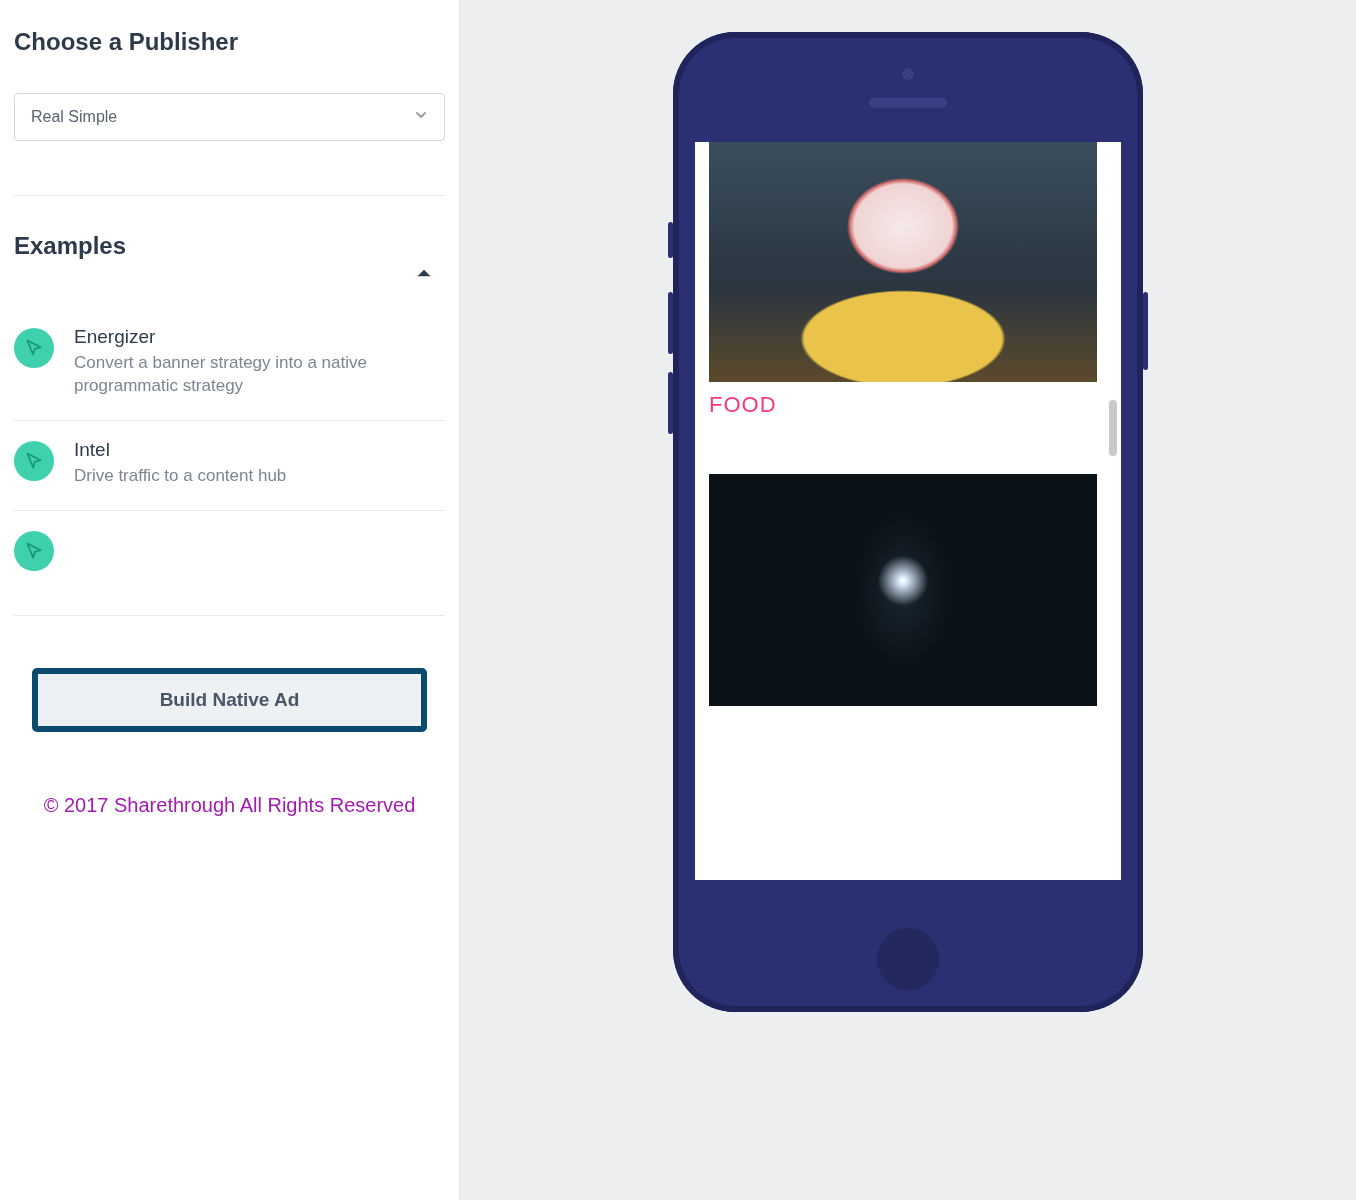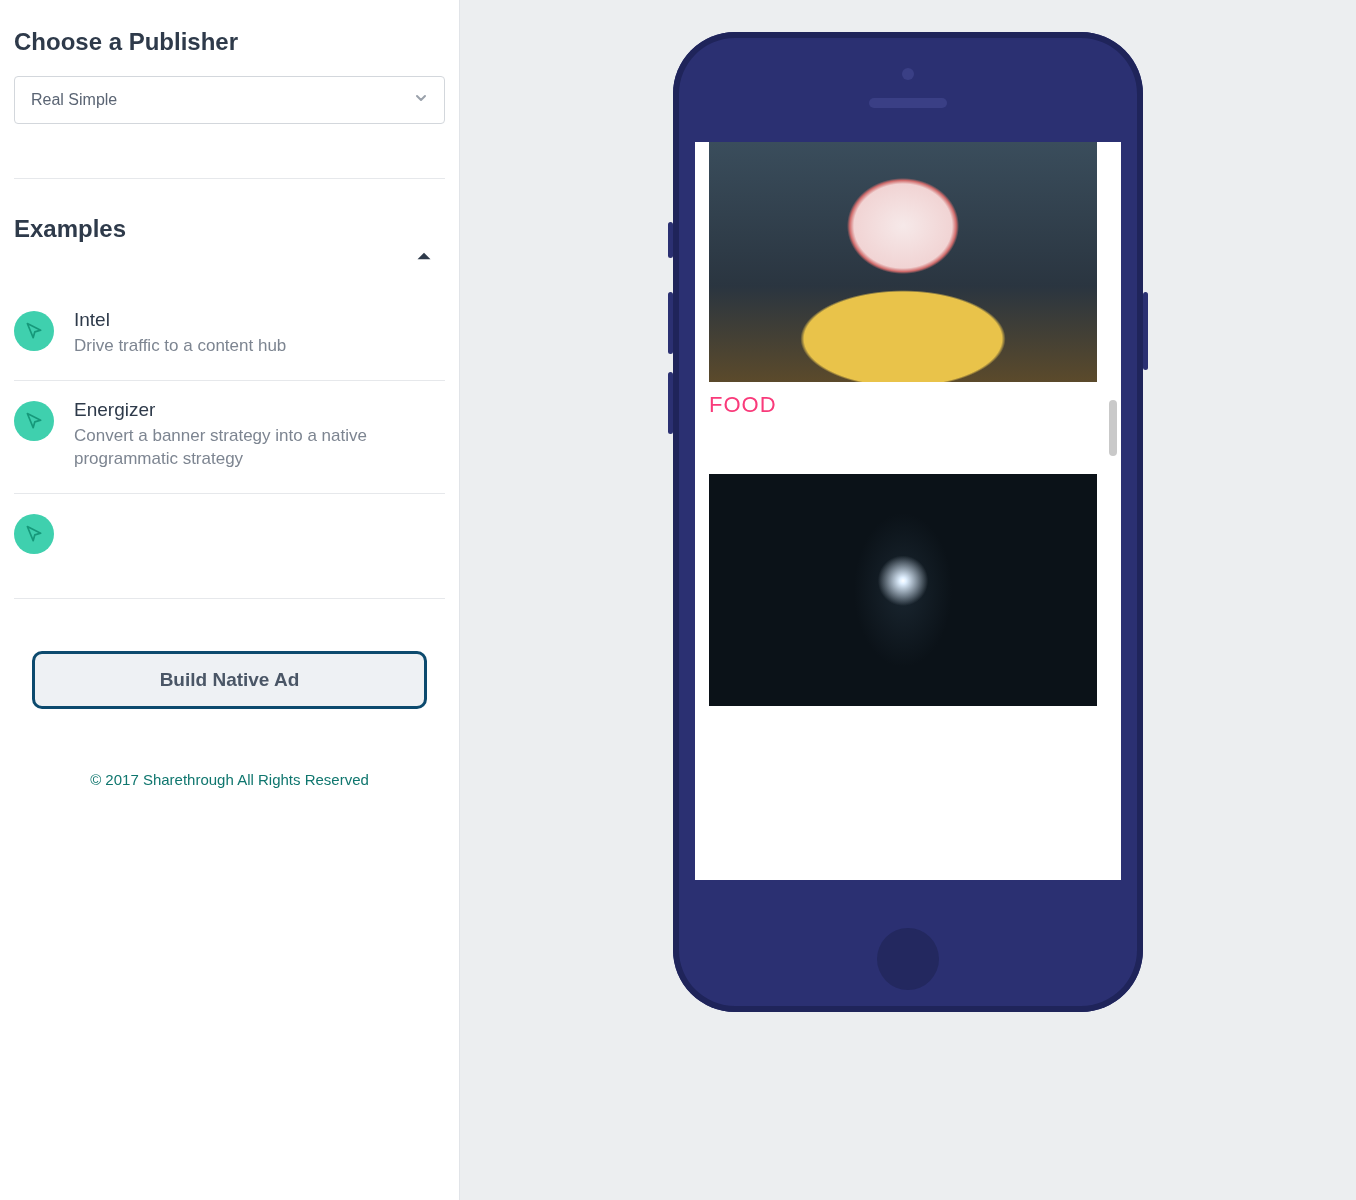--- a/index.html
+++ b/index.html
@@ -11,21 +11,21 @@
     width: 460px;
     padding: 28px 14px 0 14px;
     border-right: 1px solid #e1e4e8;
     background: #fff;
     color: #2e3a4a;
   }
   .section-title {
     font-size: 24px;
     font-weight: 700;
     color: #2e3a4a;
-    margin-bottom: 20px;
+    margin-bottom: 37px;
   }
   .select-wrap {
     position: relative;
   }
   .select {
     width: 100%;
     border: 1px solid #d3d7dc;
     border-radius: 4px;
     padding: 14px 42px 14px 16px;
     font-size: 16px;
@@ -68,32 +68,32 @@
     display: flex; align-items: center; justify-content: center;
     margin-top: 2px;
   }
   .example-title { font-size: 19px; font-weight: 500; color: #2e3a4a; margin-bottom: 4px; }
   .example-desc  { font-size: 17px; color: #7d8591; line-height: 1.35; }
 
   .build-btn-wrap { padding: 52px 18px 0 18px; border-top: 1px solid #e6e8eb; margin-top: 22px;}
   .build-btn {
     width: 100%;
     background: #eef1f4;
-    border: 3px solid #0c4a6e;
+    border: 6px solid #0c4a6e;
     color: #4a5666;
     font-size: 19px;
     font-weight: 600;
     padding: 15px 0;
-    border-radius: 10px;
+    border-radius: 5px;
     cursor: pointer;
   }
   .footer {
     text-align: center;
-    color: #0f766e;
-    font-size: 15px;
+    color: #a21caf;
+    font-size: 20px;
     margin-top: 62px;
   }
 
   
   .preview {
     flex: 1;
     background: #eceef0;
     display: flex;
     justify-content: center;
     padding-top: 32px;
@@ -205,34 +205,34 @@
 
   <div class="example-list">
 
     <div class="example-item">
       <div class="example-icon">
         <svg width="20" height="20" viewBox="0 0 24 24" fill="none" stroke="#16987a" stroke-width="2" stroke-linecap="round" stroke-linejoin="round">
             <path d="M4 3l7 17 2-7 7-2z"></path>
           </svg>
       </div>
       <div>
-        <div class="example-title">Intel</div>
-        <div class="example-desc">Drive traffic to a content hub</div>
+        <div class="example-title">Energizer</div>
+        <div class="example-desc">Convert a banner strategy into a native programmatic strategy</div>
       </div>
     </div>
 
     <div class="example-item">
       <div class="example-icon">
         <svg width="20" height="20" viewBox="0 0 24 24" fill="none" stroke="#16987a" stroke-width="2" stroke-linecap="round" stroke-linejoin="round">
             <path d="M4 3l7 17 2-7 7-2z"></path>
           </svg>
       </div>
       <div>
-        <div class="example-title">Energizer</div>
-        <div class="example-desc">Convert a banner strategy into a native programmatic strategy</div>
+        <div class="example-title">Intel</div>
+        <div class="example-desc">Drive traffic to a content hub</div>
       </div>
     </div>
 
     <div class="example-item">
       <div class="example-icon">
         <svg width="20" height="20" viewBox="0 0 24 24" fill="none" stroke="#16987a" stroke-width="2" stroke-linecap="round" stroke-linejoin="round">
             <path d="M4 3l7 17 2-7 7-2z"></path>
           </svg>
       </div>
       <div>

